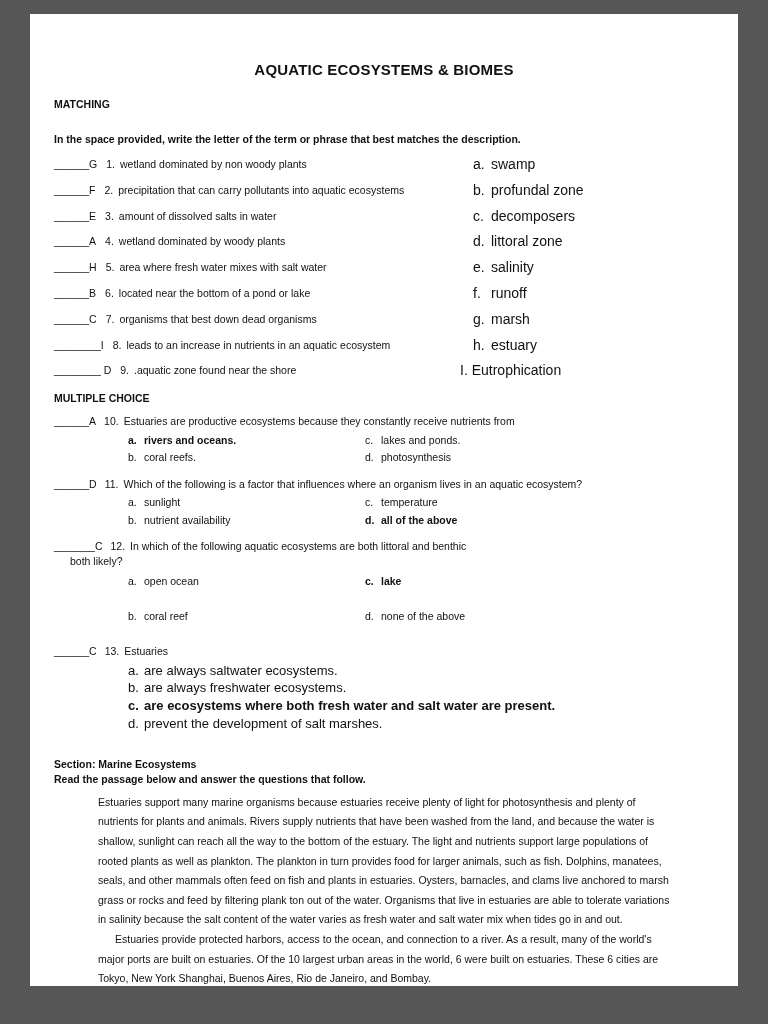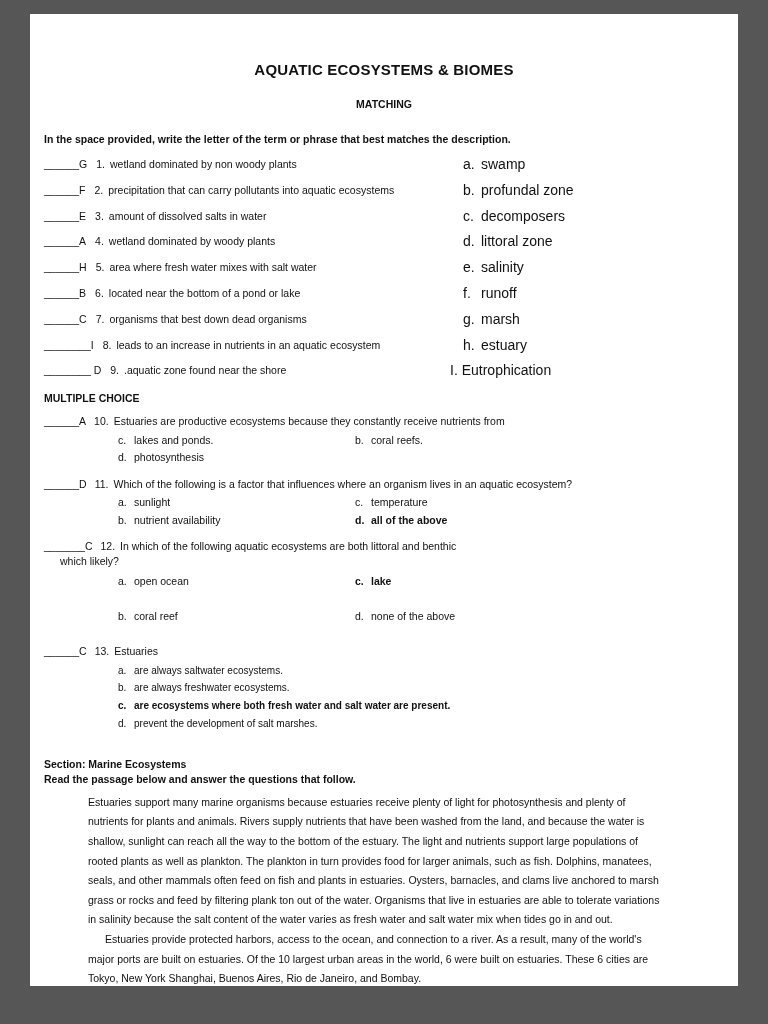--- a/index.html
+++ b/index.html
@@ -8,29 +8,29 @@
     background:#565656;
     font-family:"Liberation Sans", sans-serif;
     color:#111;
     position:relative;
     overflow:hidden;
   }
   .page {
     position:absolute; left:30px; top:14px;
     width:708px; height:972px;
     background:#ffffff;
-    padding:0 14px;
+    padding:0 24px;
     overflow:hidden;
   }
   .title {
     text-align:center; font-size:15px; font-weight:bold;
     padding-top:47px; letter-spacing:.2px;
   }
   .sec-head { font-size:10.5px; font-weight:bold; }
-  .sec-head.matching { margin-top:20px;text-align:center; }
+  .sec-head.matching { margin-top:20px; }
   .sec-head.mc { margin-top:8px; }
   .instr { font-size:10.5px; font-weight:bold; margin-top:23px; }
 
   .match-wrap { display:flex; margin-top:4px;align-items:flex-end; }
   .m-col { width:419px; }
   .m-row { height:25.8px; line-height:25.8px; font-size:10.5px; white-space:nowrap; }
   .m-row .num { margin-left:9px; }
   .m-row .mtext { margin-left:5px; }
 
   .t-col { padding-top:3px; font-size:14px; }
@@ -42,21 +42,21 @@
   .mc-q .num { margin-left:8px; }
   .mc-q .qtext { margin-left:5px; }
   .q-line2 { font-size:10.5px; margin-left:16px; line-height:14.5px; }
 
   .opt-grid {
     margin-left:74px; margin-top:3px;
     display:grid; grid-template-columns:237px auto;
     font-size:10.5px; line-height:17.5px;
   }
   .opt-grid.spread { row-gap:17px; margin-top:5px; }
-  .opt-col { margin-left:74px; margin-top:3px; font-size:10px; line-height:17.8px; }
+  .opt-col { margin-left:74px; margin-top:3px; font-size:13px; line-height:17.8px; }
   .o-letter { display:inline-block; width:16px; }
   .bold { font-weight:bold; }
 
   .marine-head { margin-top:24px; font-size:10.5px; font-weight:bold; line-height:15px; }
   .marine-sub { font-size:10.5px; font-weight:bold; line-height:15px; }
 
   .passage { margin-left:44px; width:580px; margin-top:6px; font-size:10.5px; line-height:19.6px; text-align:left; }
   .passage p.p2 { text-indent:17px; }
 </style>
 </head>
@@ -91,35 +91,36 @@
       <div class="t-row"><span class="t-letter">g.</span><span>marsh</span></div>
       <div class="t-row"><span class="t-letter">h.</span><span>estuary</span></div>
       <div class="t-extra">I. Eutrophication</div>
     </div>
   </div>
 
   <div class="sec-head mc">MULTIPLE CHOICE</div>
 
   <div class="mc-q"><span>______</span><span>A</span><span class="num">10.</span><span class="qtext">Estuaries are productive ecosystems because they constantly receive nutrients from</span></div>
   <div class="opt-grid">
+    <div class="bold"><span class="o-letter">a.</span><span>rivers and oceans.</span></div>
     <div><span class="o-letter">c.</span><span>lakes and ponds.</span></div>
     <div><span class="o-letter">b.</span><span>coral reefs.</span></div>
     <div><span class="o-letter">d.</span><span>photosynthesis</span></div>
   </div>
 
   <div class="mc-q"><span>______</span><span>D</span><span class="num">11.</span><span class="qtext">Which of the following is a factor that influences where an organism lives in an aquatic ecosystem?</span></div>
   <div class="opt-grid">
     <div><span class="o-letter">a.</span><span>sunlight</span></div>
     <div><span class="o-letter">c.</span><span>temperature</span></div>
     <div><span class="o-letter">b.</span><span>nutrient availability</span></div>
     <div class="bold"><span class="o-letter">d.</span><span>all of the above</span></div>
   </div>
 
   <div class="mc-q"><span>_______</span><span>C</span><span class="num">12.</span><span class="qtext">In which of the following aquatic ecosystems are both littoral and benthic</span></div>
-  <div class="q-line2">which likely?</div>
+  <div class="q-line2">both likely?</div>
   <div class="opt-grid spread">
     <div><span class="o-letter">a.</span><span>open ocean</span></div>
     <div class="bold"><span class="o-letter">c.</span><span>lake</span></div>
     <div><span class="o-letter">b.</span><span>coral reef</span></div>
     <div><span class="o-letter">d.</span><span>none of the above</span></div>
   </div>
 
   <div class="mc-q" style="margin-top:19px;"><span>______</span><span>C</span><span class="num">13.</span><span class="qtext">Estuaries</span></div>
   <div class="opt-col">
     <div><span class="o-letter">a.</span><span>are always saltwater ecosystems.</span></div>

